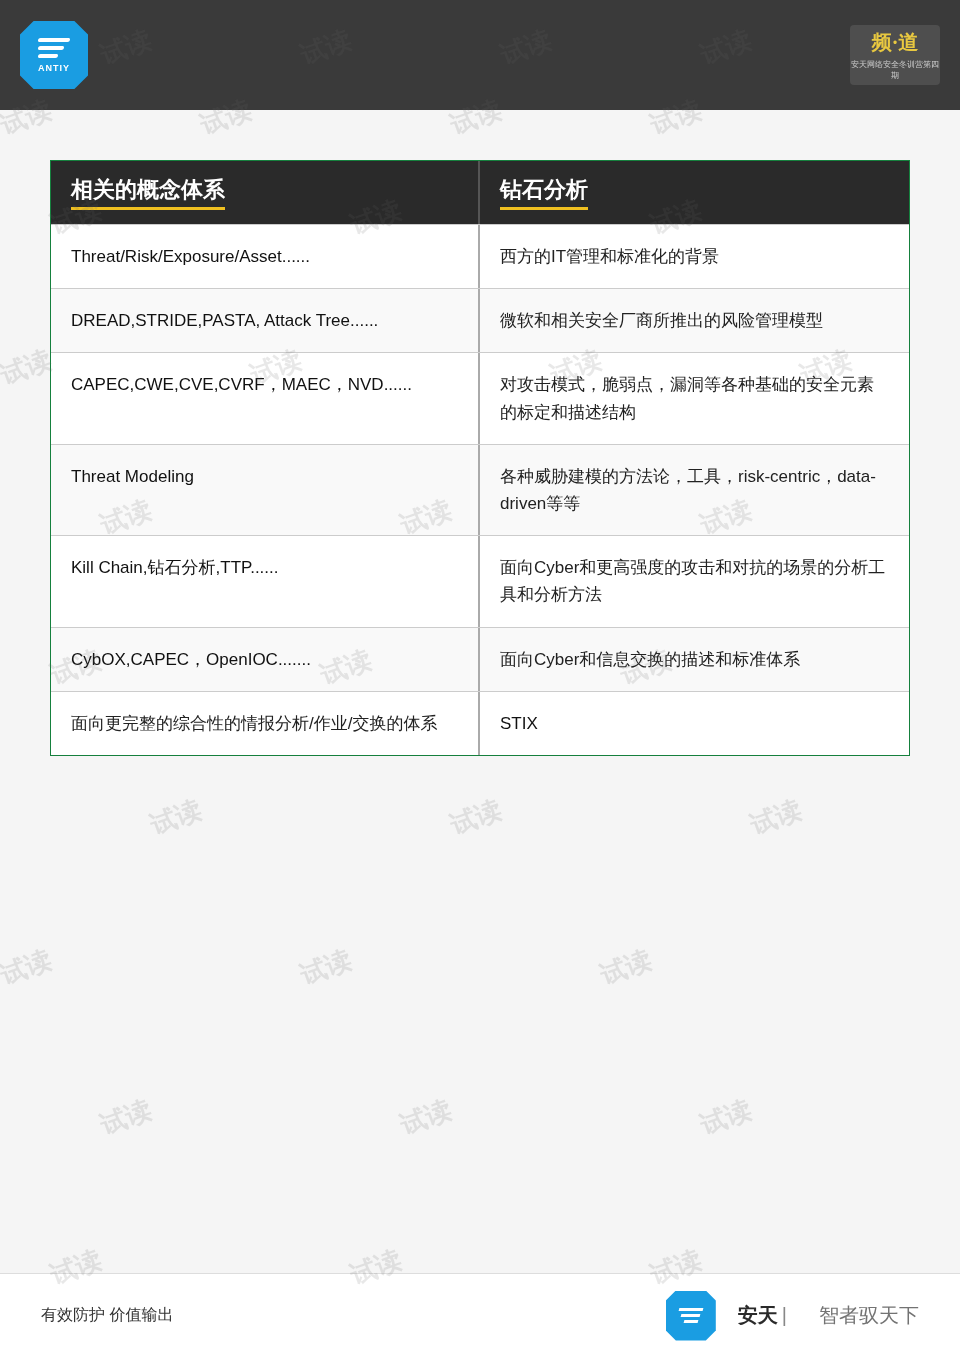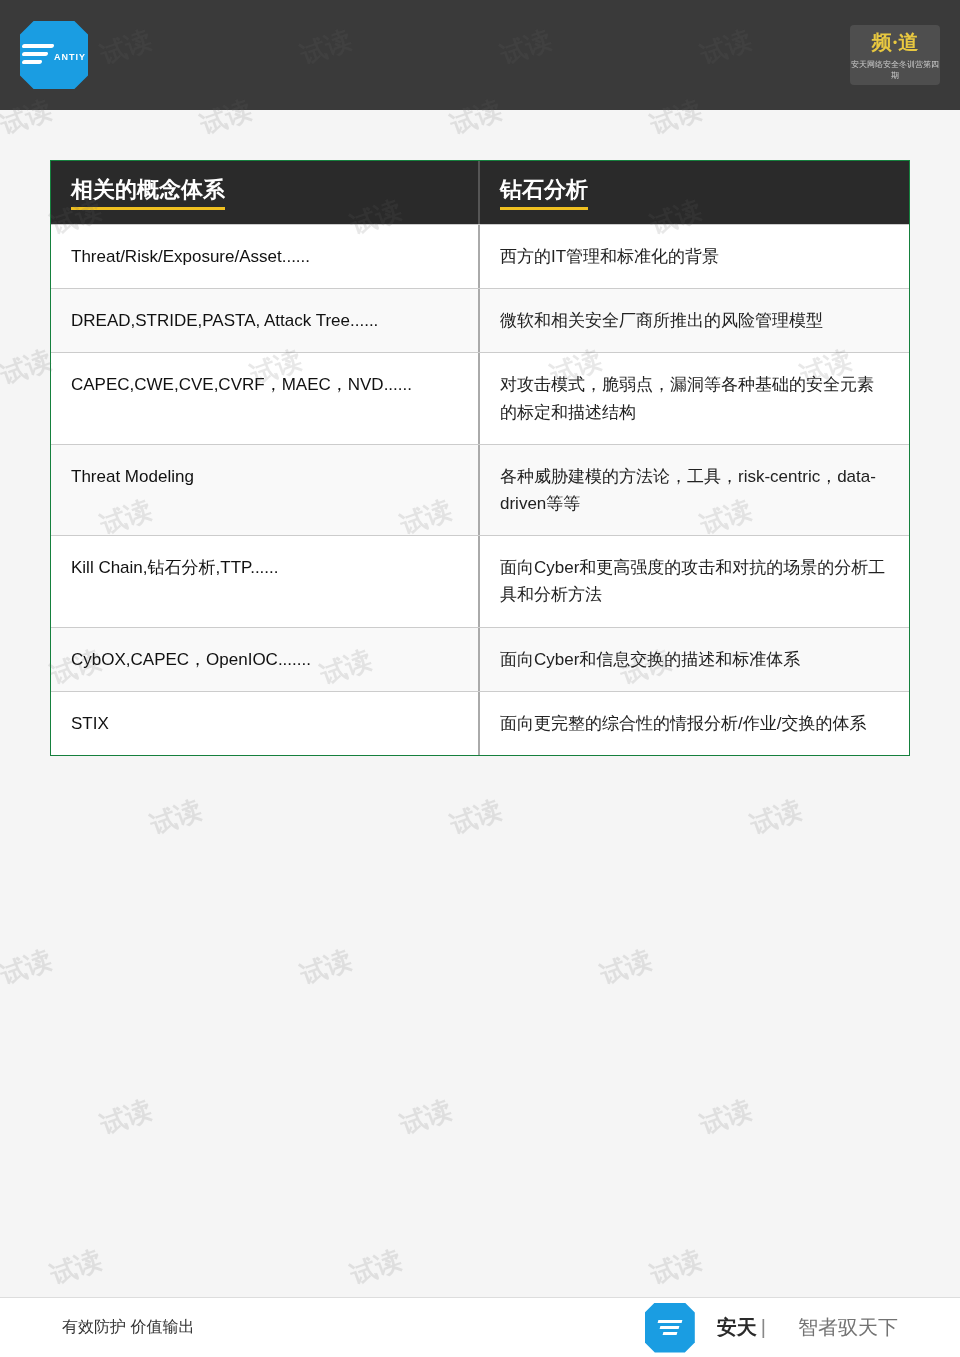--- a/index.html
+++ b/index.html
@@ -45,21 +45,21 @@
       background: #1a9de2;
       clip-path: polygon(20% 0%, 80% 0%, 100% 20%, 100% 80%, 80% 100%, 20% 100%, 0% 80%, 0% 20%);
       display: flex;
       align-items: center;
       justify-content: center;
       position: relative;
     }
 
     .logo-inner {
       display: flex;
-      flex-direction: row;
+      flex-direction: column;
       align-items: center;
     }
 
     .logo-stripes {
       display: flex;
       flex-direction: column;
       gap: 4px;
       margin-bottom: 2px;
     }
 
@@ -186,26 +186,26 @@
       font-weight: 500;
       color: #111;
     }
 
     
     .footer {
       position: absolute;
       bottom: 0;
       left: 0;
       right: 0;
-      height: 60px;
+      height: 84px;
       background: white;
       display: flex;
       align-items: center;
       justify-content: space-between;
-      padding: 0 62px;
+      padding: 0 41px;
       border-top: 1px solid #ddd;
     }
 
     .footer-left {
       font-size: 16px;
       color: #333;
       font-weight: 500;
     }
 
     .footer-right {
@@ -365,22 +365,22 @@
         <div class="table-cell left">Kill Chain,钻石分析,TTP......</div>
         <div class="table-cell">面向Cyber和更高强度的攻击和对抗的场景的分析工具和分析方法</div>
       </div>
 
       <div class="table-row">
         <div class="table-cell left">CybOX,CAPEC，OpenIOC.......</div>
         <div class="table-cell">面向Cyber和信息交换的描述和标准体系</div>
       </div>
 
       <div class="table-row">
+        <div class="table-cell">面向更完整的综合性的情报分析/作业/交换的体系</div>
         <div class="table-cell left">STIX</div>
-        <div class="table-cell">面向更完整的综合性的情报分析/作业/交换的体系</div>
       </div>
 
     </div>
   </div>
 </div>
 
 <div class="footer">
   <div class="footer-left">有效防护 价值输出</div>
   <div class="footer-right">
     <div class="footer-logo-box">

